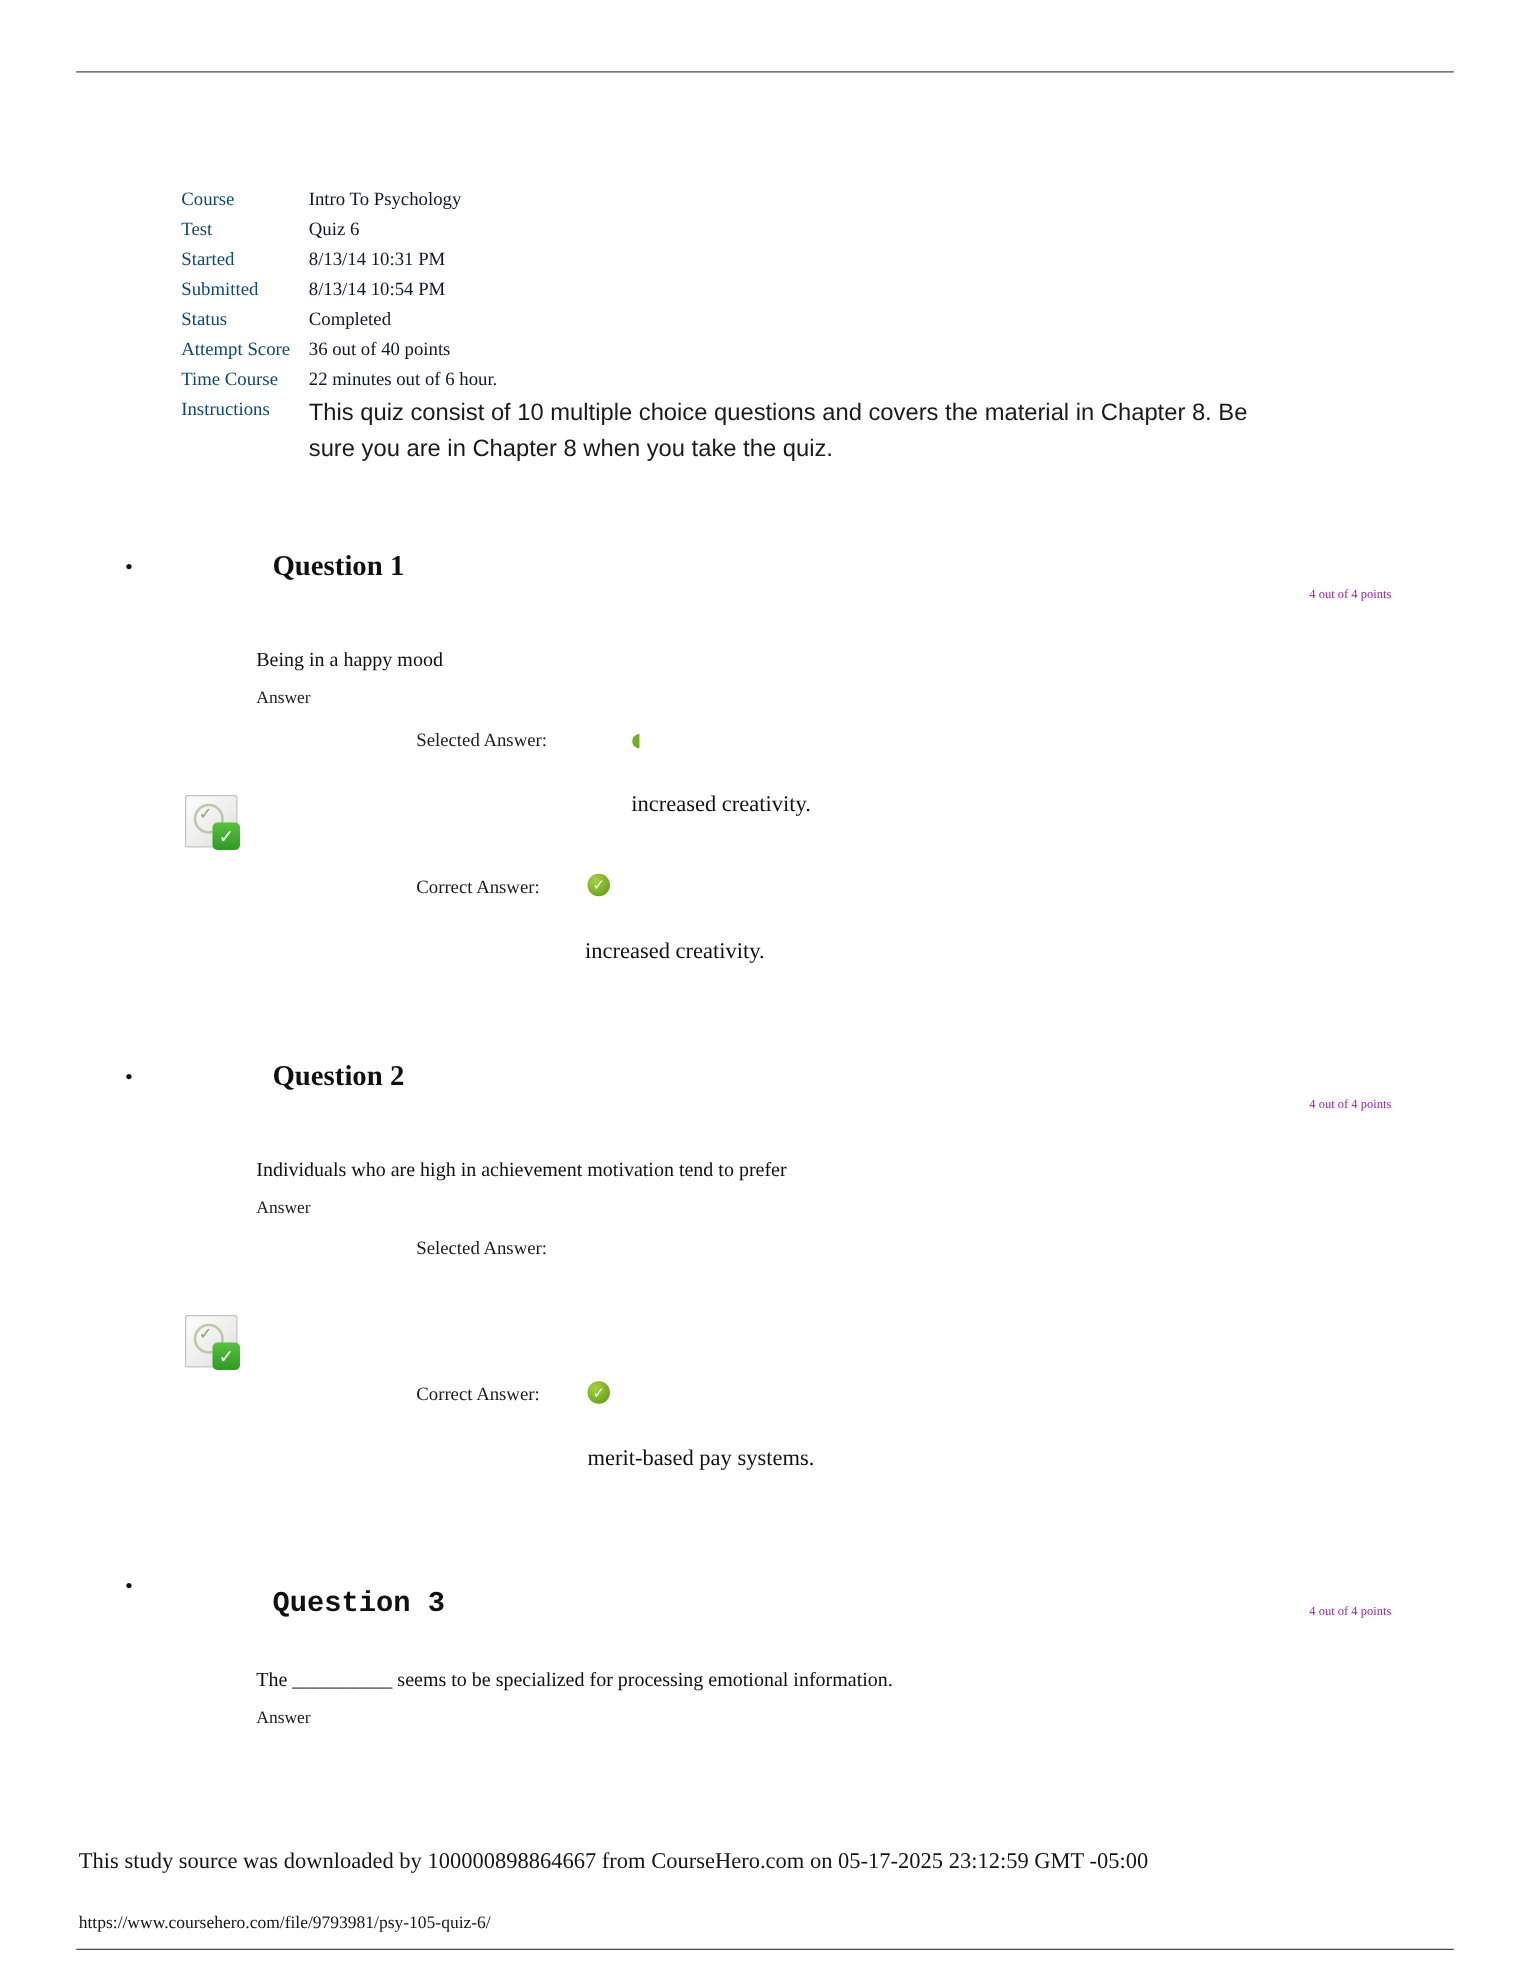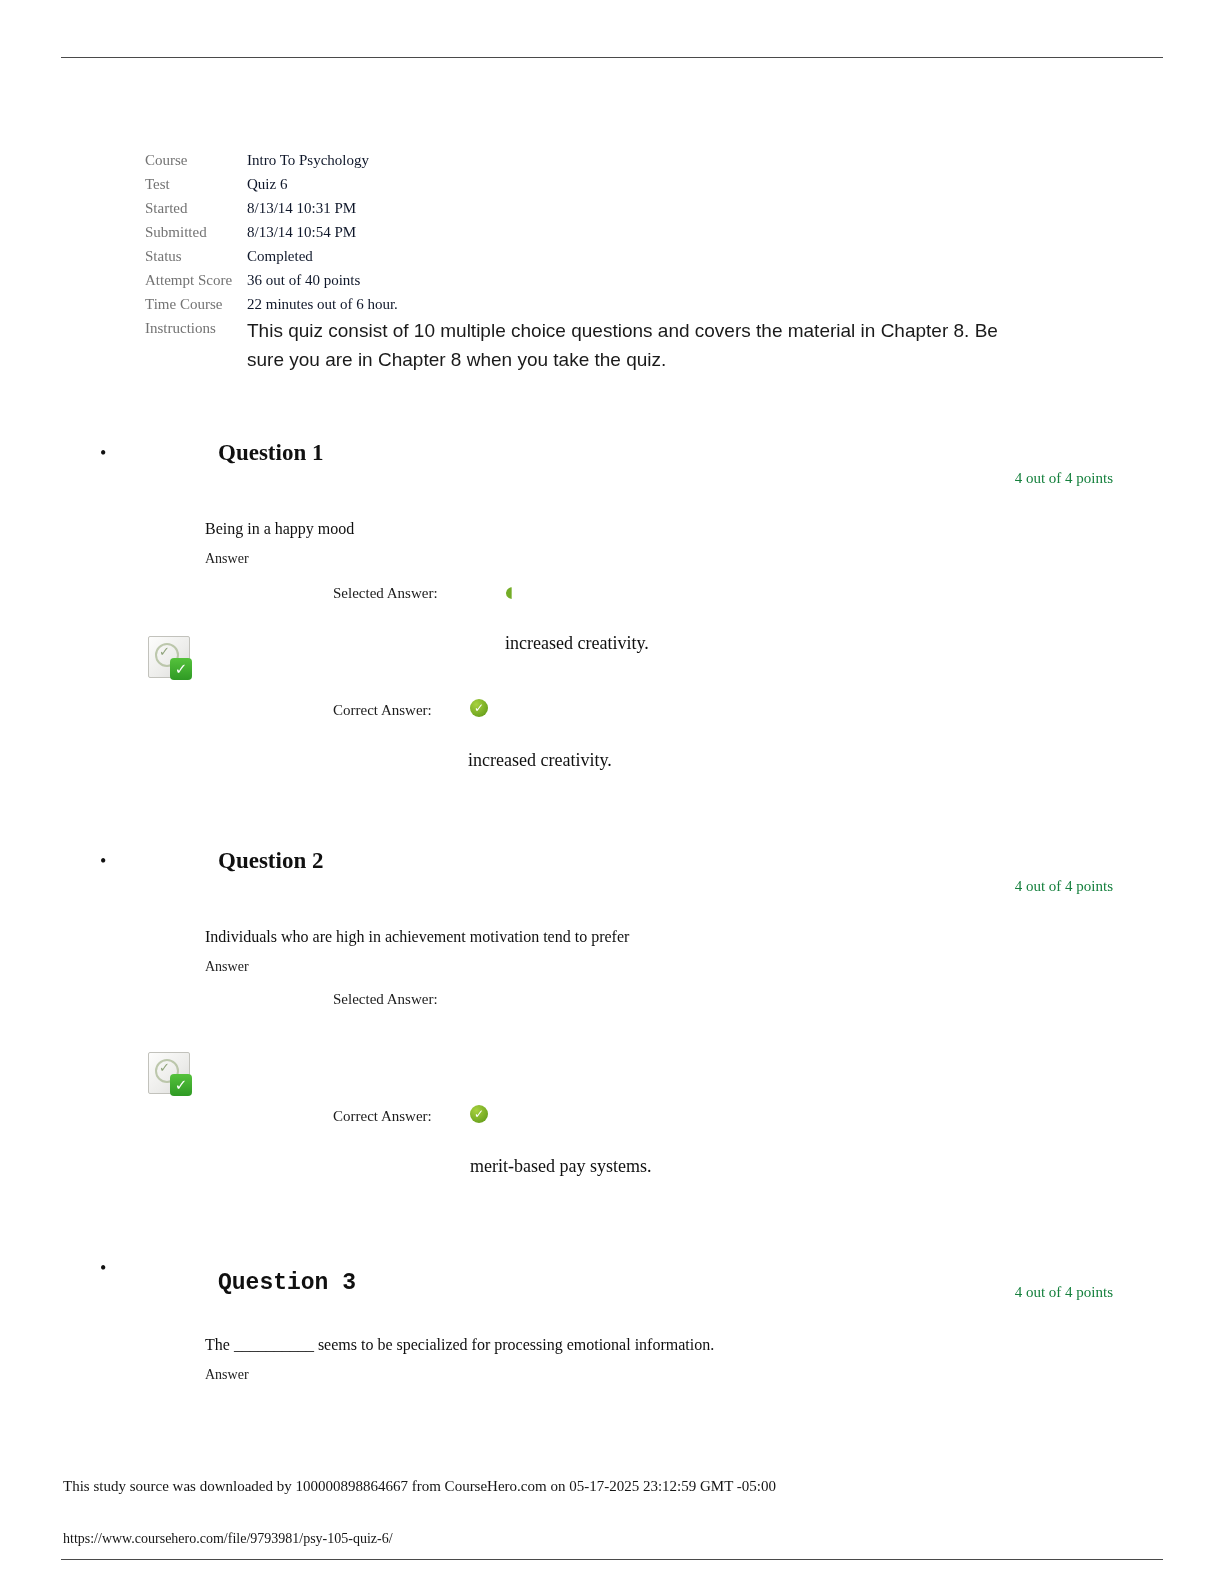--- a/index.html
+++ b/index.html
@@ -14,33 +14,33 @@
   .rule { position:absolute; height:1px; background:#4a4a4a; }
   .rule-top { left:61px; top:57px; width:1102px; }
   .rule-bottom { left:61px; top:1559px; width:1102px; }
 
   
   .meta {
     position:absolute; left:145px; top:148px; width:880px;
     display:grid; grid-template-columns:102px 1fr;
     font-size:15px; line-height:24px;
   }
-  .mlabel { color:#737373; padding-right:6px; }
+  .mlabel { color:#0c4a6e; padding-right:6px; }
   .mvalue { color:#0f172a; }
   .mvalue.instructions {
     font-family:"Liberation Sans", sans-serif;
     font-size:19px; line-height:29px; width:760px; color:#1a1a1a;
   }
 
   
   .qblock { position:absolute; left:0; width:1224px; }
   .qblock .item { position:absolute; white-space:nowrap; }
   .bullet { font-size:18px; color:#111; }
   .qtitle { font-weight:bold; font-size:23px; color:#101010; }
-  .points { font-size:15px; color:#15803d; text-align:right; width:1113px; }
+  .points { font-size:10px; color:#a21caf; text-align:right; width:1113px; }
   .qtext  { font-size:16px; color:#101010; }
   .small-label { font-size:14px; color:#222; }
   .ans-label { font-size:15px; color:#1b1b1b; }
   .ans-text { font-size:18px; color:#101010; white-space:normal; line-height:31px; }
 
   
   .check-circle {
     display:inline-block; width:18px; height:18px; border-radius:50%;
     background:radial-gradient(circle at 35% 30%, #a8d23f, #6ca31e 75%);
     color:#ffffff; font-family:"DejaVu Sans", sans-serif;
@@ -64,21 +64,21 @@
     position:absolute; left:11px; top:8px; color:#8fa37a; font-size:13px;
     font-family:"DejaVu Sans", sans-serif;
   }
   .doc-icon .badge {
     position:absolute; right:4px; bottom:4px; width:22px; height:22px;
     background:linear-gradient(180deg,#55c23c,#2f9a24);
     border-radius:4px; color:#ffffff; text-align:center;
     font-family:"DejaVu Sans", sans-serif; font-size:15px; line-height:22px; font-weight:bold;
   }
 
-  .footer-note { position:absolute; left:63px; top:1478px; font-size:15px; color:#141414; }
+  .footer-note { position:absolute; left:63px; top:1478px; font-size:18px; color:#141414; }
   .footer-url  { position:absolute; left:63px; top:1531px; font-size:14px; color:#141414; }
 </style>
 </head>
 <body>
 
 <div class="page">
 
   <div class="rule rule-top"></div>
 
   <div class="meta">

